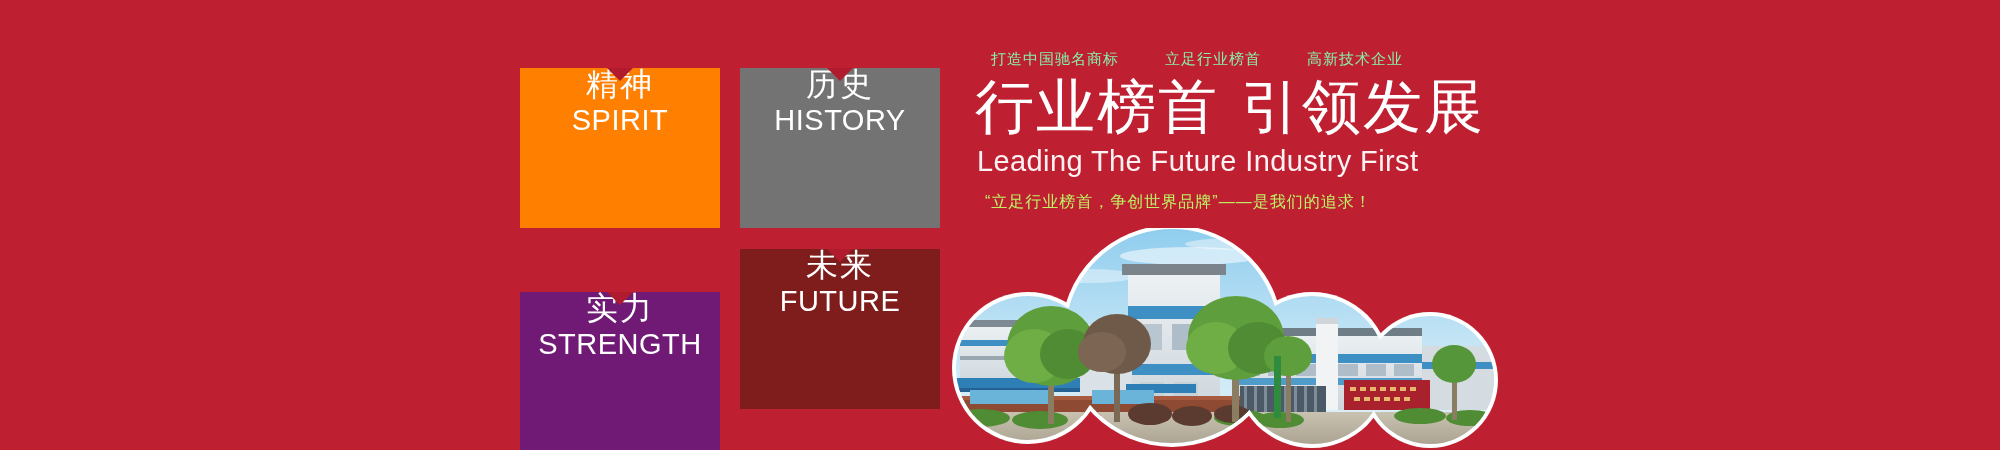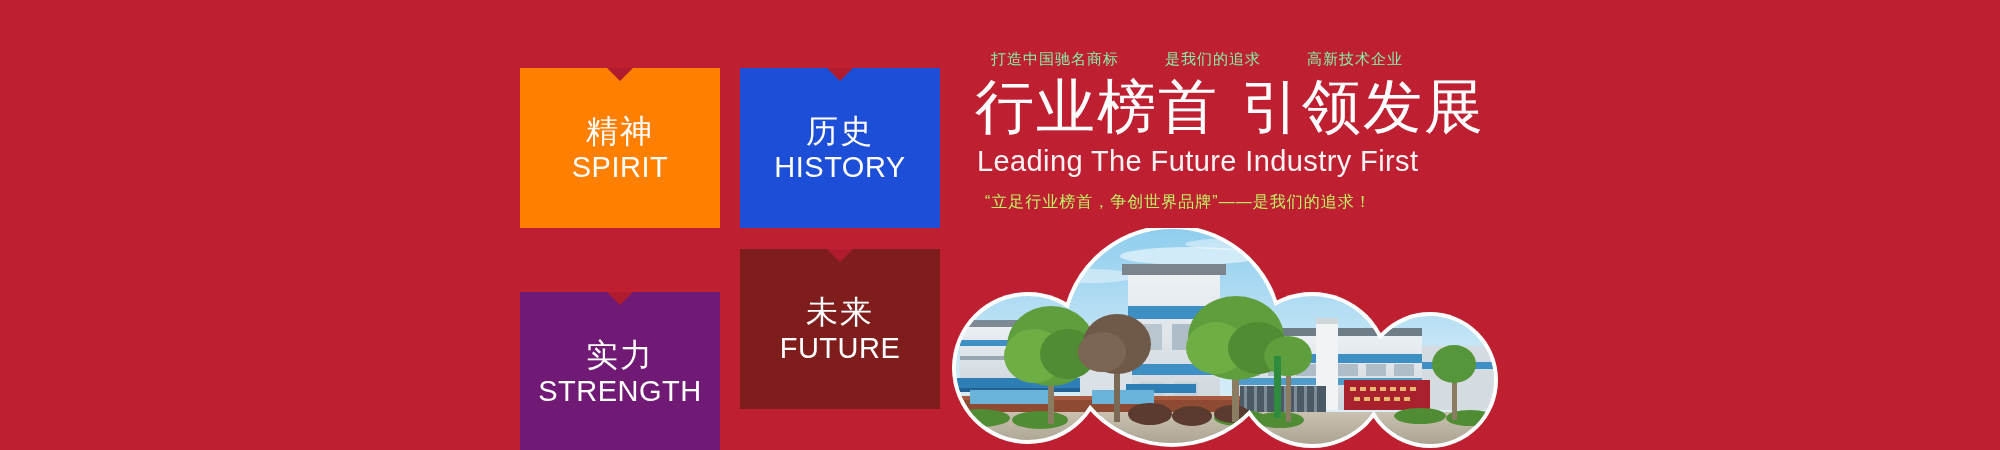--- a/index.html
+++ b/index.html
@@ -11,21 +11,21 @@
   }
   #banner{
     position:relative;width:2000px;height:450px;
     background:#bf2031;overflow:hidden;
   }
 
   
   #tile-grid{position:absolute;left:520px;top:68px;width:420px;height:341px;}
   .tile{
     position:absolute;width:200px;height:160px;
-    display:flex;flex-direction:column;align-items:center;justify-content:center;
+    display:flex;flex-direction:column;align-items:center;justify-content:flex-start;
     color:#ffffff;text-align:center;line-height:1;
   }
   .tile .notch{
     position:absolute;top:0;left:50%;transform:translateX(-50%);
     width:0;height:0;
     border-left:13px solid transparent;
     border-right:13px solid transparent;
     border-top:13px solid #b01c2e;
   }
   .tile .cn{
@@ -71,21 +71,21 @@
 <div id="banner" style="background: rgb(191, 32, 49);">
 
   <div id="tile-grid">
 
     <div class="tile pos-tl" style="background: rgb(255, 127, 0);">
       <span class="notch" style="border-top-color: rgb(176, 28, 46);"></span>
       <div class="cn">精神</div>
       <div class="en">SPIRIT</div>
     </div>
 
-    <div class="tile pos-tr" style="background: #1d4ed8;">
+    <div class="tile pos-tr" style="background: #737373;">
       <span class="notch" style="border-top-color: rgb(176, 28, 46);"></span>
       <div class="cn">历史</div>
       <div class="en">HISTORY</div>
     </div>
 
     <div class="tile pos-bl" style="background: #701a75; margin-top: 43px;">
       <span class="notch" style="border-top-color: rgb(176, 28, 46);"></span>
       <div class="cn">实力</div>
       <div class="en">STRENGTH</div>
     </div>
@@ -95,21 +95,21 @@
       <div class="cn">未来</div>
       <div class="en">FUTURE</div>
     </div>
 
   </div>
 
   <div id="copy">
 
     <div id="eyebrow">
       <span>打造中国驰名商标</span>
-      <span>是我们的追求</span>
+      <span>立足行业榜首</span>
       <span>高新技术企业</span>
     </div>
 
     <h1 id="headline"><span>行业榜首</span><span class="gap"></span><span>引领发展</span></h1>
 
     <div id="subhead">Leading The Future Industry First</div>
 
     <div id="tagline">“立足行业榜首，争创世界品牌”——是我们的追求！</div>
 
   </div>

